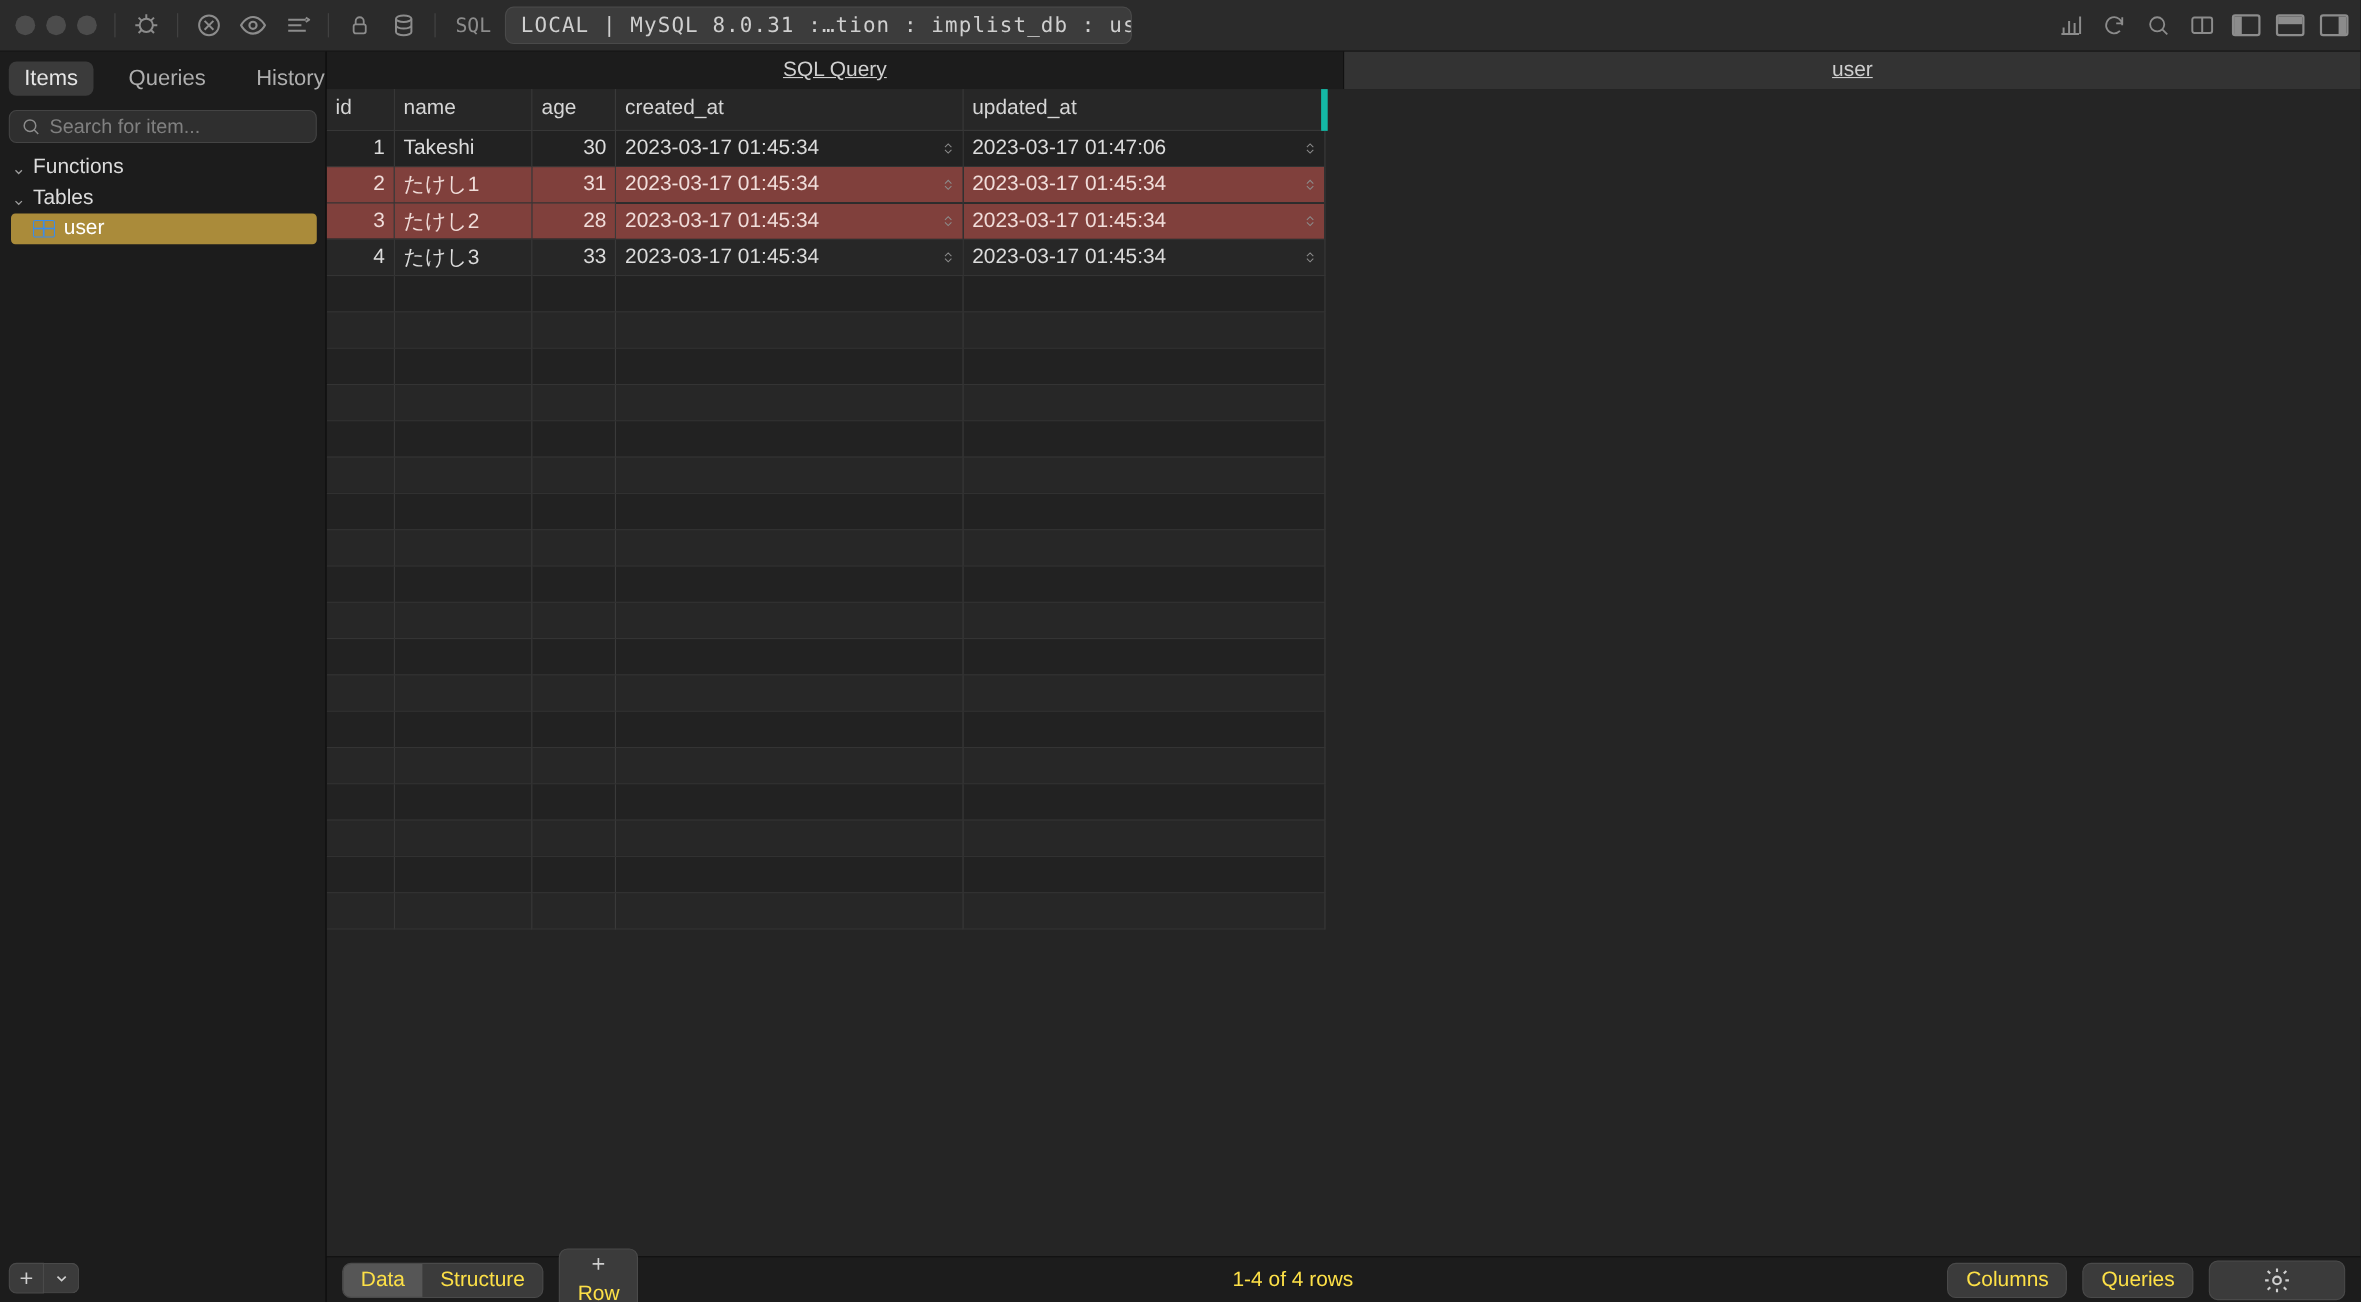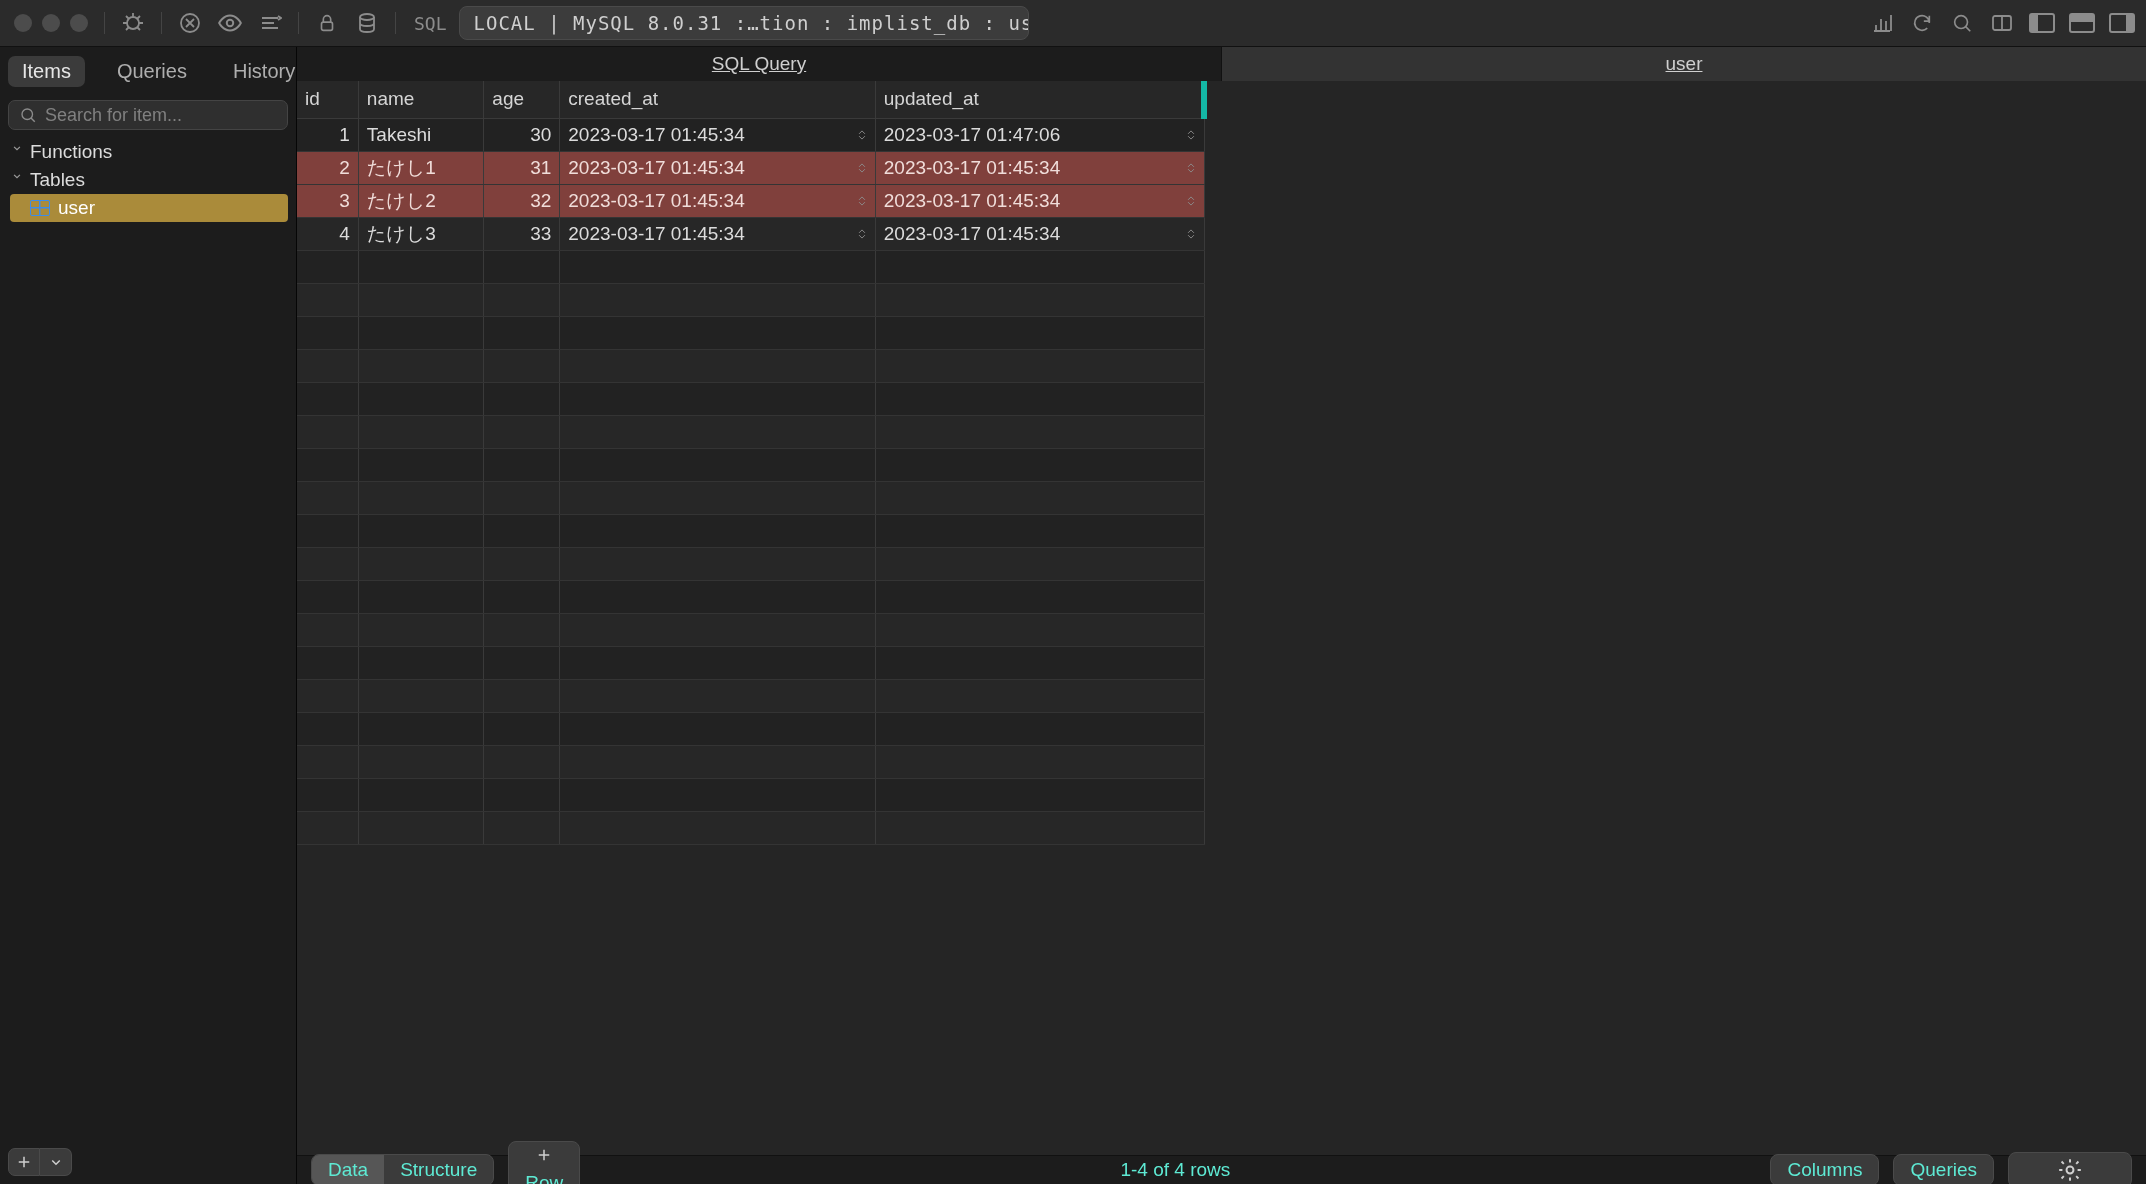--- a/index.html
+++ b/index.html
@@ -94,21 +94,21 @@
     padding: 0 10px; color: #7a7a7a;
   }
   .side-search input {
     flex: 1; background: none; border: none; outline: none;
     color: #3b82f6; font-size: 18px;
   }
   .side-search input::placeholder { color: #808080; }
   .filter-btn { width: 26px; height: 26px; color: #8c8c8c; display:flex;align-items:center;justify-content:center;}
   .tree { padding: 0 4px; font-size: 19px; }
   .tree-section {
-    display: flex; align-items: flex-start; gap: 6px;
+    display: flex; align-items: flex-end; gap: 6px;
     padding: 3px 6px; color: #dcdcdc;
   }
   .tree-item {
     display: flex; align-items: center; gap: 8px;
     padding: 3px 6px 3px 26px; color: #dcdcdc;
   }
   .tree-item.sel { background: #aa8b3a; color: #ffffff; border-radius: 4px; margin: 0 4px 0 6px; padding-left: 20px; }
   .tbl-icn {
     width: 20px; height: 16px;
     border: 1.5px solid #3c8ce8; border-radius: 2px;
@@ -174,25 +174,25 @@
   .txt { text-align:left; }
   .step-cell { position:relative; padding-right:26px !important; }
   .step-cell .stepper {
     position:absolute; right:6px; top:50%; transform:translateY(-50%);
     width:14px; height:20px; color:#8c8c8c;
   }
   .empty-row td { height:33px; }
 
   
   .bottombar {
-    height:29px; background:#1c1c1c;
+    height:42px; background:#1c1c1c;
     display:flex; align-items:center;
     padding: 0 14px; gap:14px;
     border-top:1px solid #111;
-    color:#5eead4; font-size:19px;
+    color:#fde047; font-size:19px;
   }
   .seg {
     display:flex; background:#3b3b3b;
     border:1px solid #4a4a4a; border-radius:8px;
     overflow:hidden;
   }
   .seg .seg-btn {
     padding: 4px 16px;
   }
   .seg .seg-btn.active { background:#565656; }
@@ -460,21 +460,21 @@
                 </span></td>
               <td class="txt step-cell">2023-03-17 01:45:34<span class="stepper">
                   <svg width="14" height="20">
                     <use href="#ic-stepper"></use>
                   </svg>
                 </span></td>
             </tr>
             <tr class="sel">
               <td class="num">3</td>
               <td class="txt">たけし2</td>
-              <td class="num">32</td>
+              <td class="num">28</td>
               <td class="txt step-cell">2023-03-17 01:45:34<span class="stepper">
                   <svg width="14" height="20">
                     <use href="#ic-stepper"></use>
                   </svg>
                 </span></td>
               <td class="txt step-cell">2023-03-17 01:45:34<span class="stepper">
                   <svg width="14" height="20">
                     <use href="#ic-stepper"></use>
                   </svg>
                 </span></td>

